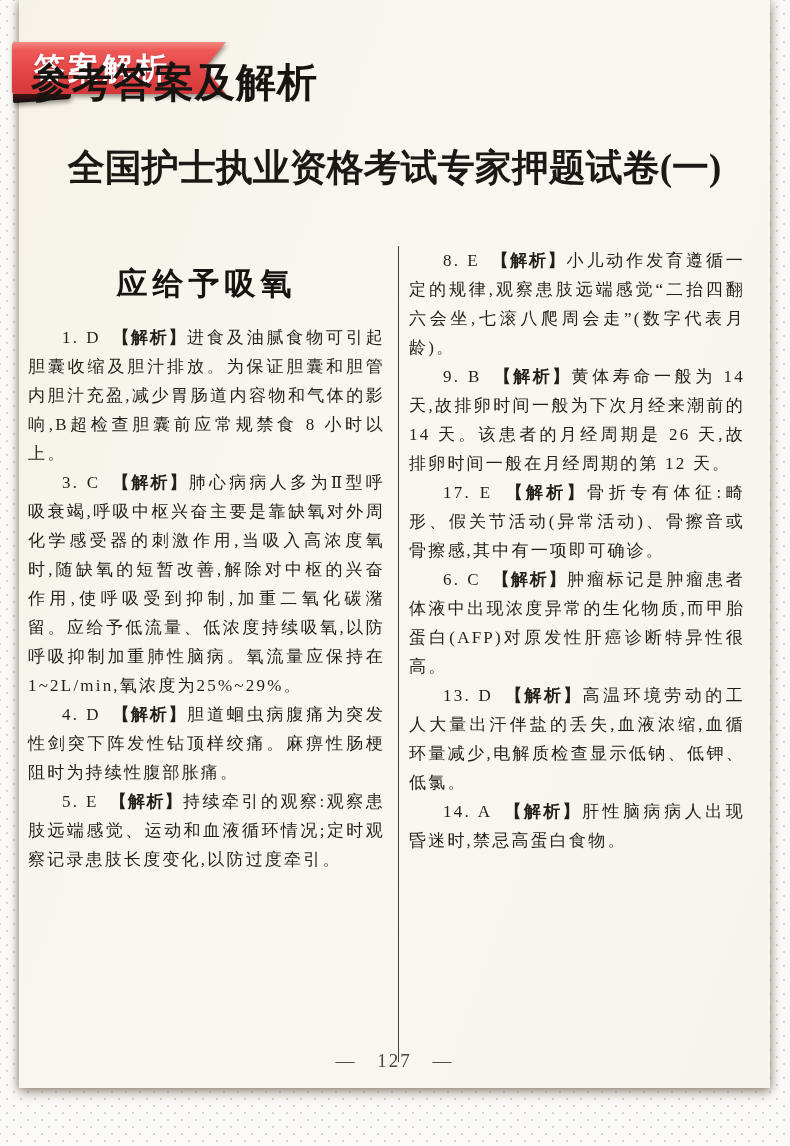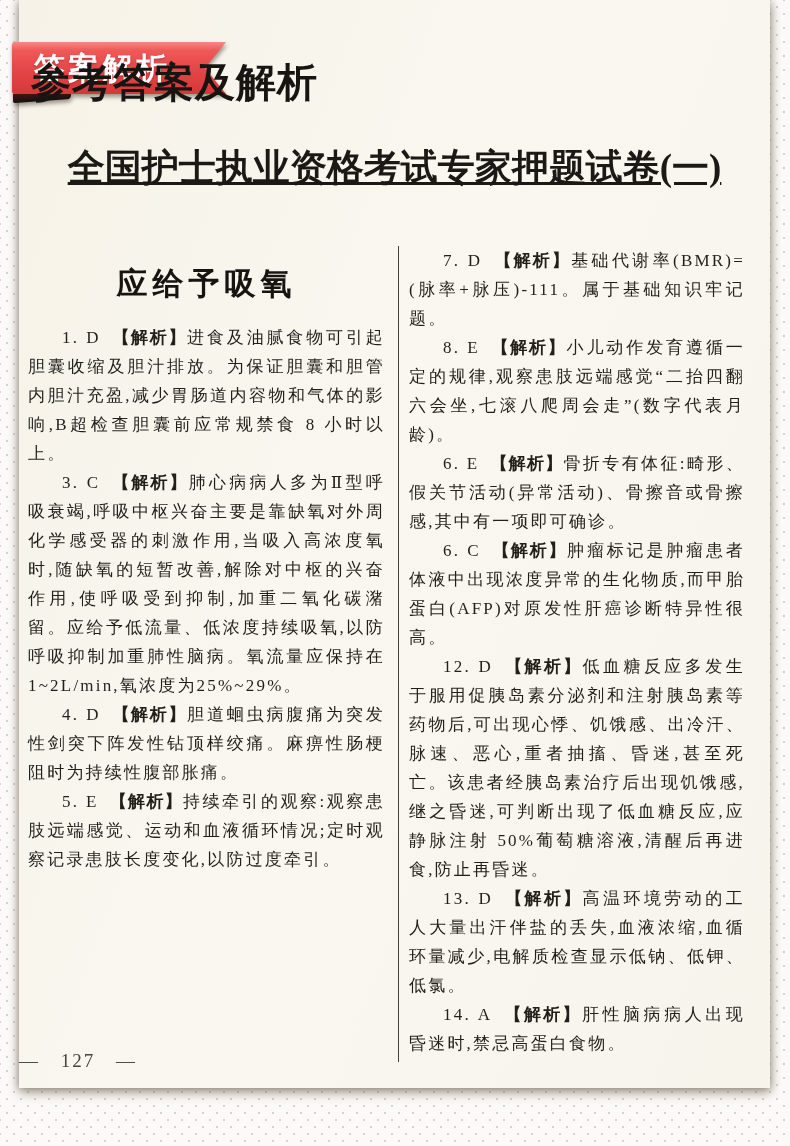--- a/index.html
+++ b/index.html
@@ -56,21 +56,21 @@
   .title {
     position: absolute; top: 60px; left: 12px; right: 0; margin: 0;
     text-align: left;
     font: 700 40px/1.1 "Liberation Sans", "DejaVu Sans", sans-serif;
     color: #171512; letter-spacing: 1px;
   }
   .subtitle {
     position: absolute; top: 147px; left: 0; right: 0; margin: 0;
     text-align: center;
     font: 700 37px/1.15 "Liberation Serif", "DejaVu Serif", serif;
-    color: #1b1815; letter-spacing: 0; text-decoration: underline;
+    color: #1b1815; letter-spacing: 0;
   }
   
   .columns {
     position: absolute; left: 9px; top: 246px;
     width: 717px;
     display: flex; align-items: stretch;
   }
   .col-left  { width: 357px; }
   .divider   { width: 1px; min-height: 816px; background: #45403a; margin-left: 13px; margin-right: 10px; }
   .col-right { flex: 1; }
@@ -88,20 +88,21 @@
     letter-spacing: 2.2px;
   }
   p.item .num { margin-right: 11px; white-space: nowrap; }
   p.item .tag {
     font-family: "Liberation Sans", "DejaVu Sans", sans-serif;
     font-weight: 700; letter-spacing: 1px;
   }
   
   .footer {
     position: absolute; left: 0; right: 0; bottom: 18px;
+    text-align: center;
     font: 400 19px/1 "Liberation Serif", "DejaVu Serif", serif;
     color: #4a443b; letter-spacing: 2px; word-spacing: 14px;
   }
 </style>
 </head>
 <body>
 
 <div class="page">
 
   <div class="ribbon-wrap">
@@ -121,25 +122,24 @@
 
       <p class="item"><span class="num">1. D</span><b class="tag">【解析】</b><span class="txt">进食及油腻食物可引起胆囊收缩及胆汁排放。为保证胆囊和胆管内胆汁充盈,减少胃肠道内容物和气体的影响,B超检查胆囊前应常规禁食 8 小时以上。</span></p>
       <p class="item"><span class="num">3. C</span><b class="tag">【解析】</b><span class="txt">肺心病病人多为Ⅱ型呼吸衰竭,呼吸中枢兴奋主要是靠缺氧对外周化学感受器的刺激作用,当吸入高浓度氧时,随缺氧的短暂改善,解除对中枢的兴奋作用,使呼吸受到抑制,加重二氧化碳潴留。应给予低流量、低浓度持续吸氧,以防呼吸抑制加重肺性脑病。氧流量应保持在 1~2L/min,氧浓度为25%~29%。</span></p>
       <p class="item"><span class="num">4. D</span><b class="tag">【解析】</b><span class="txt">胆道蛔虫病腹痛为突发性剑突下阵发性钻顶样绞痛。麻痹性肠梗阻时为持续性腹部胀痛。</span></p>
       <p class="item"><span class="num">5. E</span><b class="tag">【解析】</b><span class="txt">持续牵引的观察:观察患肢远端感觉、运动和血液循环情况;定时观察记录患肢长度变化,以防过度牵引。</span></p>
     </div>
 
     <div class="divider"></div>
 
     <div class="col-right">
-      <p class="item"><span class="num">7. D</span><b class="tag">【解析】</b><span class="txt">基础代谢率(BMR)=(脉率+脉压)-111。属于基础知识牢记题。</span></p>
       <p class="item"><span class="num">8. E</span><b class="tag">【解析】</b><span class="txt">小儿动作发育遵循一定的规律,观察患肢远端感觉“二抬四翻六会坐,七滚八爬周会走”(数字代表月龄)。</span></p>
-      <p class="item"><span class="num">6. E</span><b class="tag">【解析】</b><span class="txt">骨折专有体征:畸形、假关节活动(异常活动)、骨擦音或骨擦感,其中有一项即可确诊。</span></p>
+      <p class="item"><span class="num">9. B</span><b class="tag">【解析】</b><span class="txt">黄体寿命一般为 14 天,故排卵时间一般为下次月经来潮前的 14 天。该患者的月经周期是 26 天,故排卵时间一般在月经周期的第 12 天。</span></p>
+      <p class="item"><span class="num">17. E</span><b class="tag">【解析】</b><span class="txt">骨折专有体征:畸形、假关节活动(异常活动)、骨擦音或骨擦感,其中有一项即可确诊。</span></p>
       <p class="item"><span class="num">6. C</span><b class="tag">【解析】</b><span class="txt">肿瘤标记是肿瘤患者体液中出现浓度异常的生化物质,而甲胎蛋白(AFP)对原发性肝癌诊断特异性很高。</span></p>
-      <p class="item"><span class="num">12. D</span><b class="tag">【解析】</b><span class="txt">低血糖反应多发生于服用促胰岛素分泌剂和注射胰岛素等药物后,可出现心悸、饥饿感、出冷汗、脉速、恶心,重者抽搐、昏迷,甚至死亡。该患者经胰岛素治疗后出现饥饿感,继之昏迷,可判断出现了低血糖反应,应静脉注射 50%葡萄糖溶液,清醒后再进食,防止再昏迷。</span></p>
       <p class="item"><span class="num">13. D</span><b class="tag">【解析】</b><span class="txt">高温环境劳动的工人大量出汗伴盐的丢失,血液浓缩,血循环量减少,电解质检查显示低钠、低钾、低氯。</span></p>
       <p class="item"><span class="num">14. A</span><b class="tag">【解析】</b><span class="txt">肝性脑病病人出现昏迷时,禁忌高蛋白食物。</span></p>
 
     </div>
 
   </div>
 
   <div class="footer">— 127 —</div>
 
 </div>

